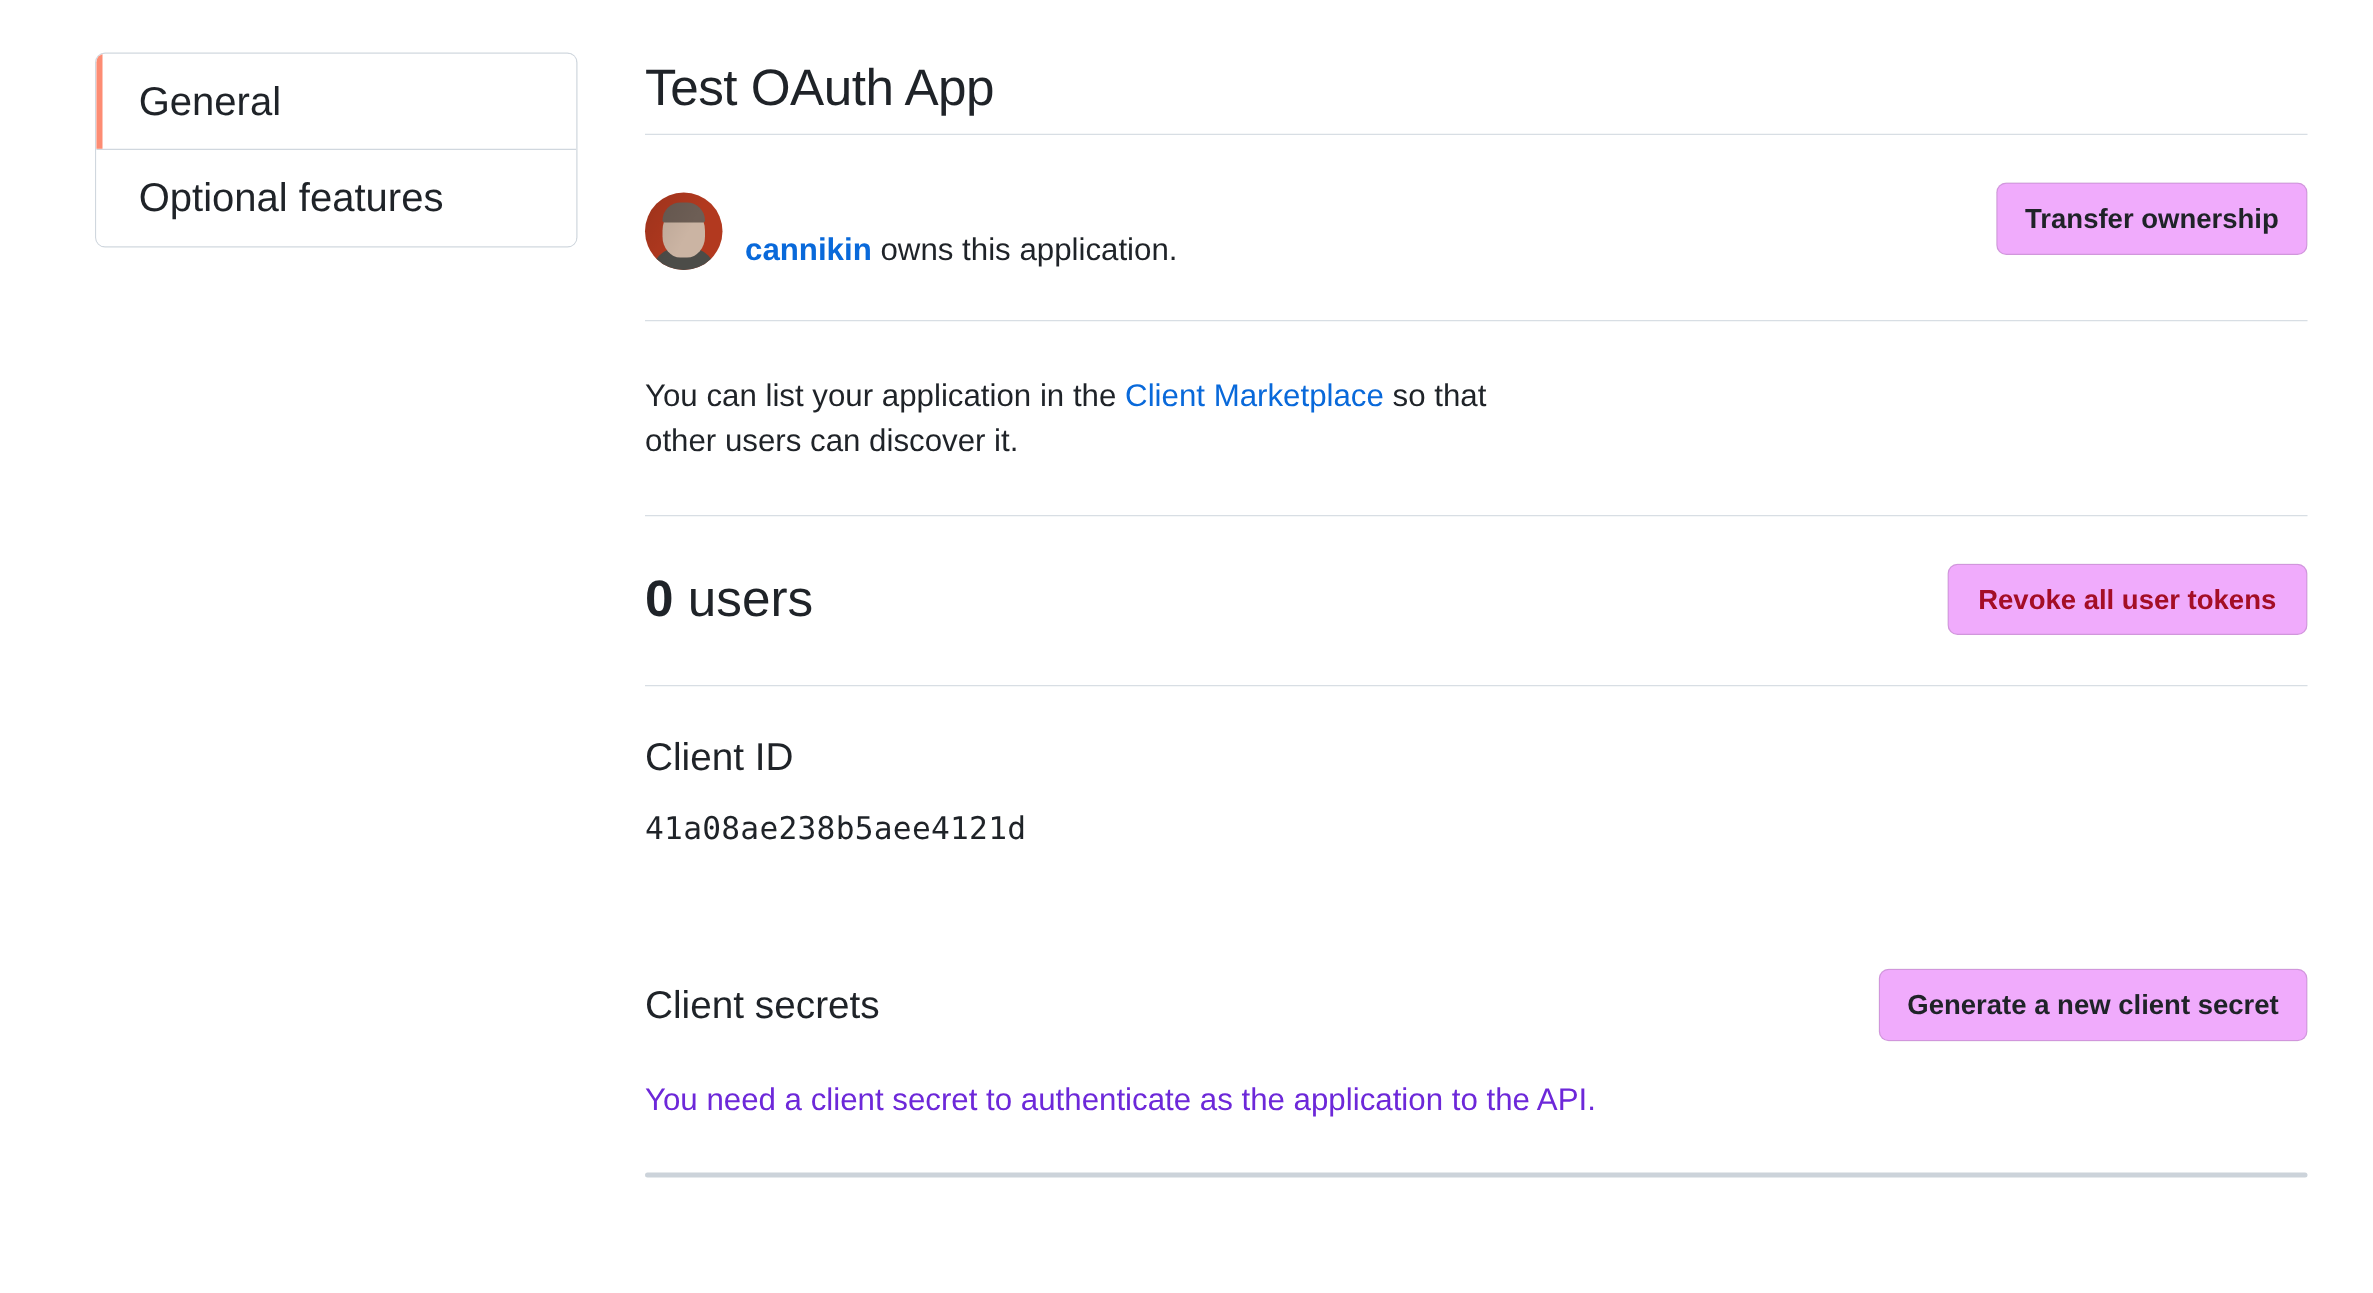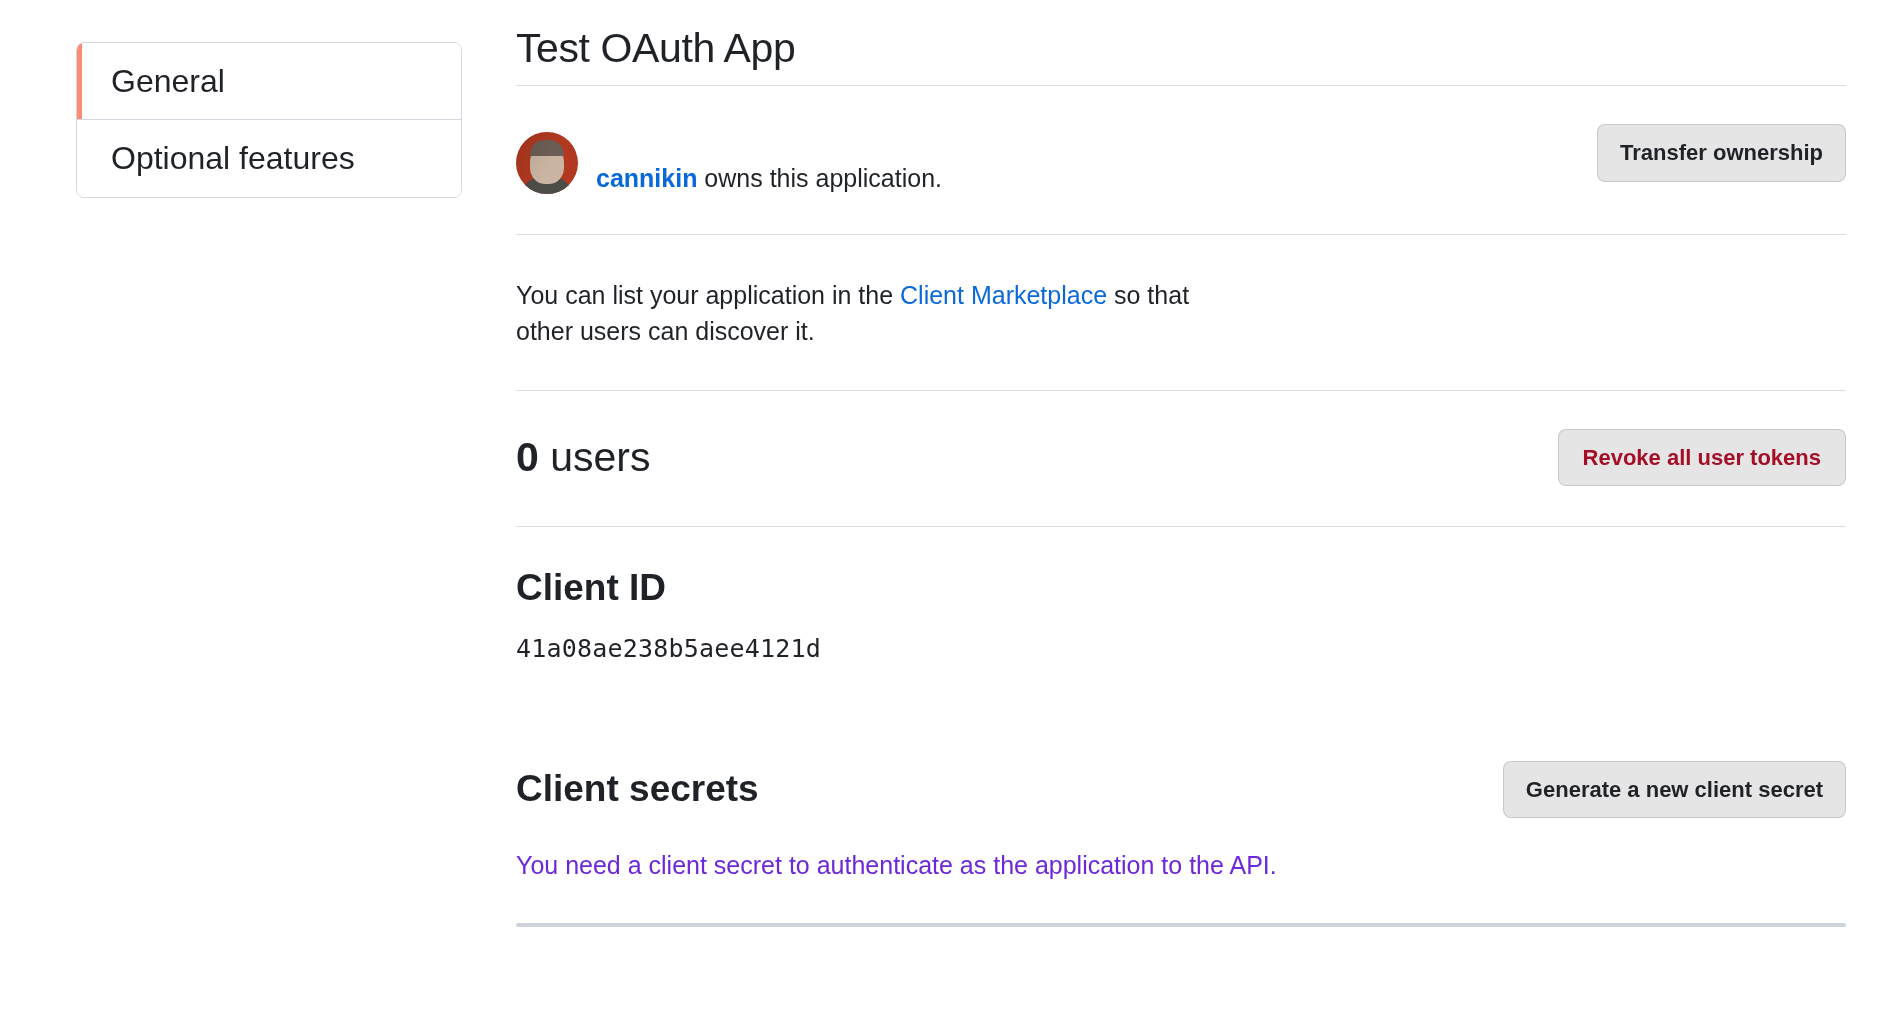--- a/index.html
+++ b/index.html
@@ -61,21 +61,21 @@
     background: #fd8c73;
   }
   .side-item.selected .side-label {
     font-weight: 400;
   }
 
   
   .main {
     position: absolute;
     left: 516px;
-    top: 24px;
+    top: 46px;
     width: 1330px;
   }
 
   .page-title {
     font-size: 41px;
     font-weight: 400;
     letter-spacing: -0.4px;
     color: #1f2328;
     margin: 0;
     padding: 0 0 4px 0;
@@ -171,21 +171,21 @@
     cursor: pointer;
   }
   .owner-link { font-weight: 600; }
 
   
   .btn {
     font-family: "Liberation Sans", sans-serif;
     font-size: 22px;
     font-weight: 600;
     color: #1f2328;
-    background: #e5e5e5;
+    background: #f0abfc;
     border: 1px solid rgba(31,35,40,0.15);
     border-radius: 8px;
     padding: 13px 22px;
     cursor: pointer;
     line-height: 1.35;
     text-align: center;
     white-space: nowrap;
   }
   .btn-wrap { white-space: normal; }
   .btn-danger { color: #a40e26; }
@@ -217,22 +217,22 @@
     line-height: 1.2;
   }
   .users-count b { font-weight: 700; }
   .btn-revoke { padding: 13px 24px; }
 
   
   .clientid-block {
     padding: 30px 0 0 0;
   }
   .section-heading {
-    font-size: 37px;
-    font-weight: 700;
+    font-size: 31px;
+    font-weight: 400;
     color: #1f2328;
     margin: 0;
     line-height: 1.25;
   }
   .mono-value {
     font-family: "DejaVu Sans Mono", monospace;
     font-size: 25px;
     color: #1f2328;
     margin-top: 22px;
     letter-spacing: 0.2px;

